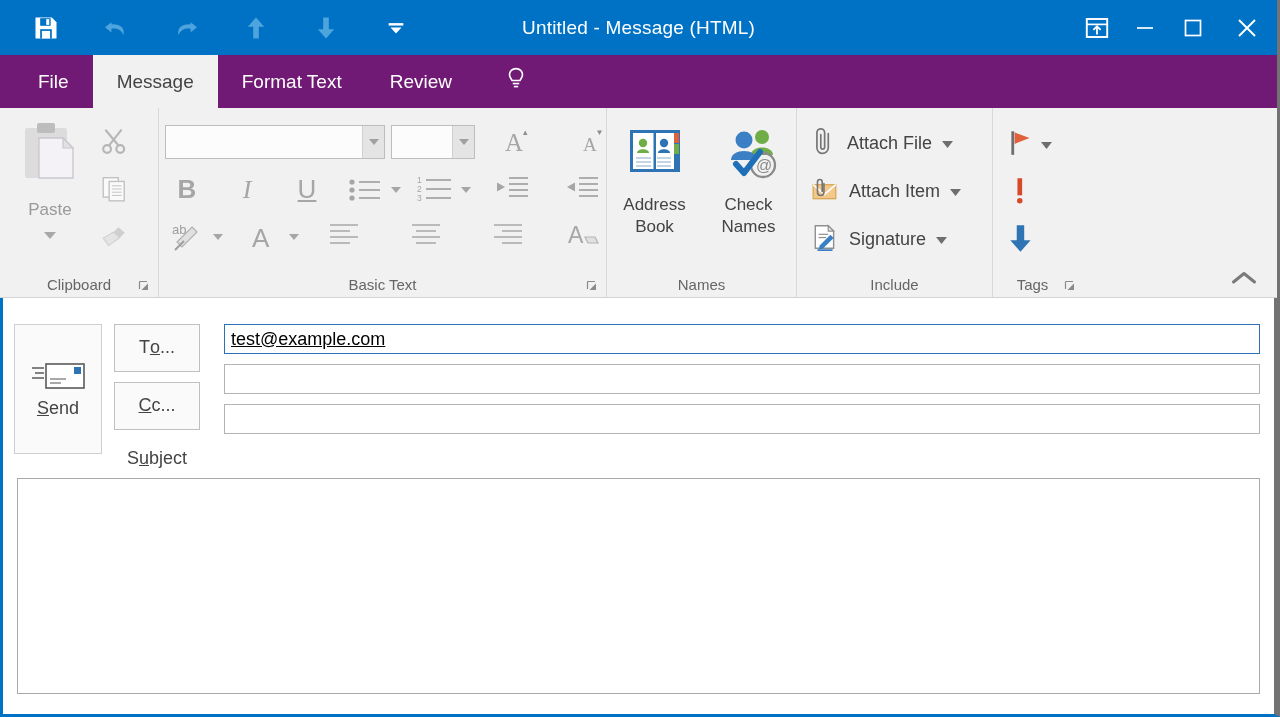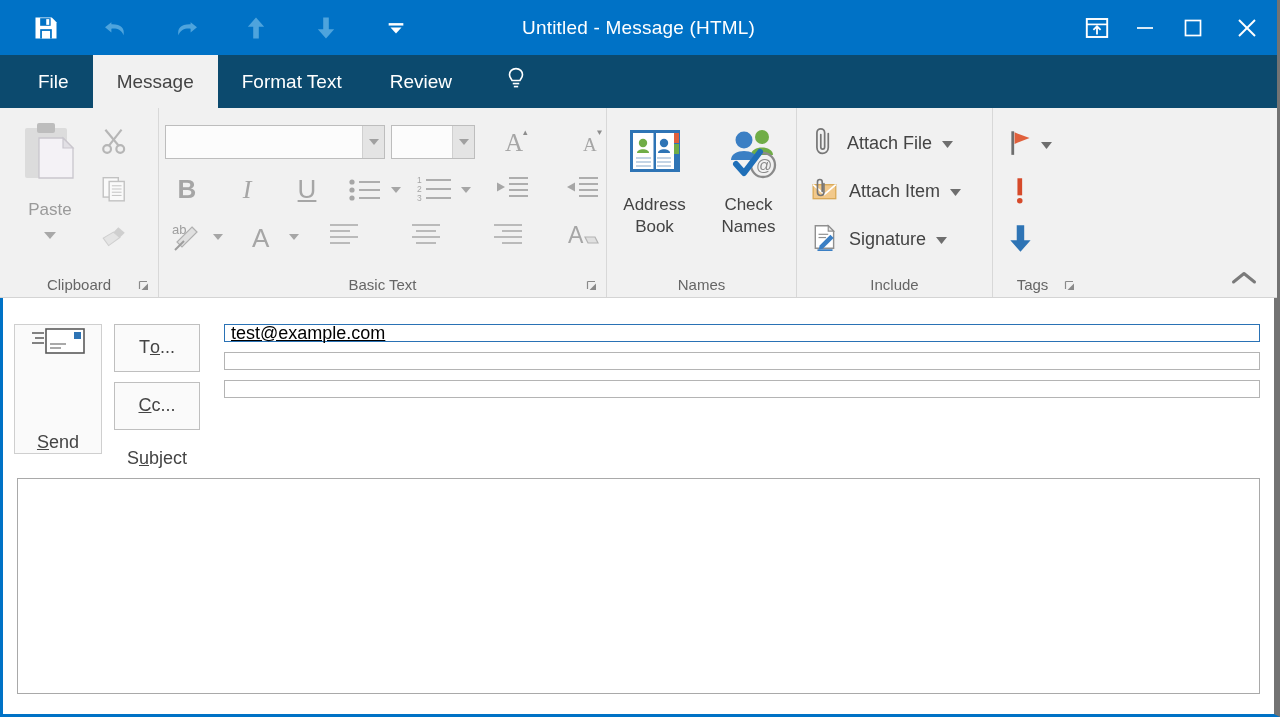--- a/index.html
+++ b/index.html
@@ -62,21 +62,21 @@
   }
   .win-btn {
     width: 48px; height: 55px;
     display: flex; align-items: center; justify-content: center;
   }
   .win-btn.close { width: 60px; }
 
   
   .tabbar {
     height: 53px;
-    background: #0c4a6e;
+    background: #701a75;
     margin: 0 -3px;
     display: flex;
     align-items: flex-end;
     padding-left: 14px;
   }
   .tab {
     height: 53px;
     padding: 0 24px;
     display: flex; align-items: center;
     color: #ffffff;
@@ -237,42 +237,42 @@
     display: flex;
     padding: 16px 14px 0 11px;
     height: 180px;
   }
   .send-col { width: 100px; padding-top: 10px; }
   .send-btn {
     width: 88px; height: 130px;
     border: 1px solid #cfcfcf;
     background: #fafafa;
     display: flex; flex-direction: column;
-    align-items: center; justify-content: space-between;
+    align-items: center; justify-content: center;
   }
   .send-label { font-size: 18px; color: #444444; }
   .send-label u { text-decoration: underline; }
 
   .addr-col { width: 100px; padding-top: 10px; display: flex; flex-direction: column; gap: 10px; }
   .addr-btn {
     width: 86px; height: 50px;
     border: 1px solid #bfbfbf;
     background: #fafafa;
     display: flex; align-items: center; justify-content: center;
     font-size: 18px; color: #444444;
   }
   .subject-label {
     width: 86px; height: 40px;
     display: flex; align-items: center; justify-content: center;
     font-size: 18px; color: #444444;
   }
 
   .fields-col { flex: 1; padding-top: 10px; padding-left: 10px; display: flex; flex-direction: column; gap: 10px; }
   .field {
-    height: 18px;
+    height: 30px;
     border: 1px solid #b4b4b4;
     background: #ffffff;
     display: flex; align-items: center;
     padding: 0 6px;
     font-size: 18px; color: #000000;
   }
   .field.focused { border: 1px solid #2a72b5; }
   .field .recipient { text-decoration: underline; }
 
   

